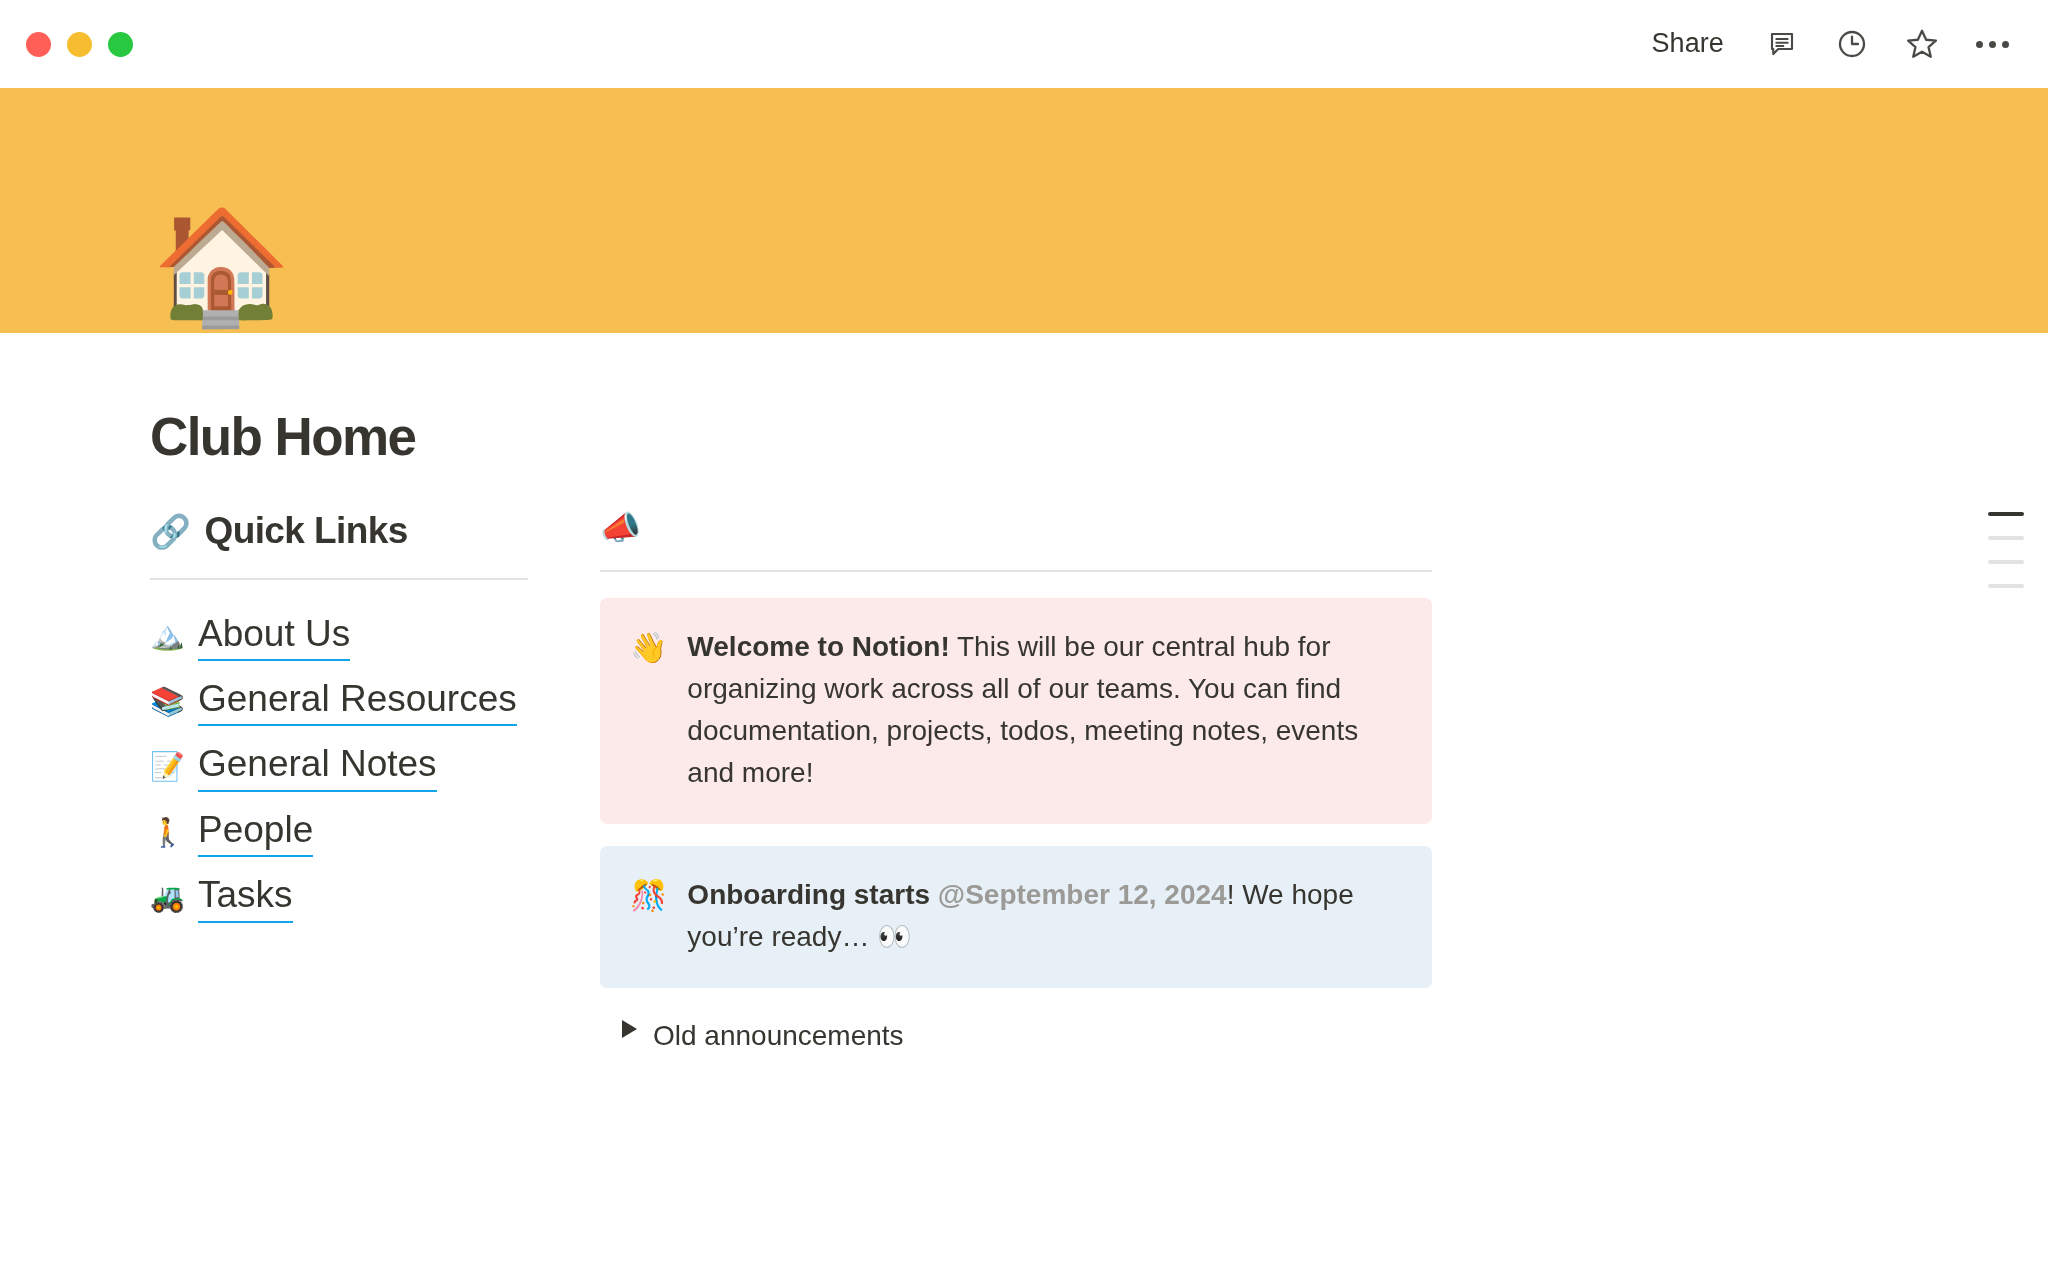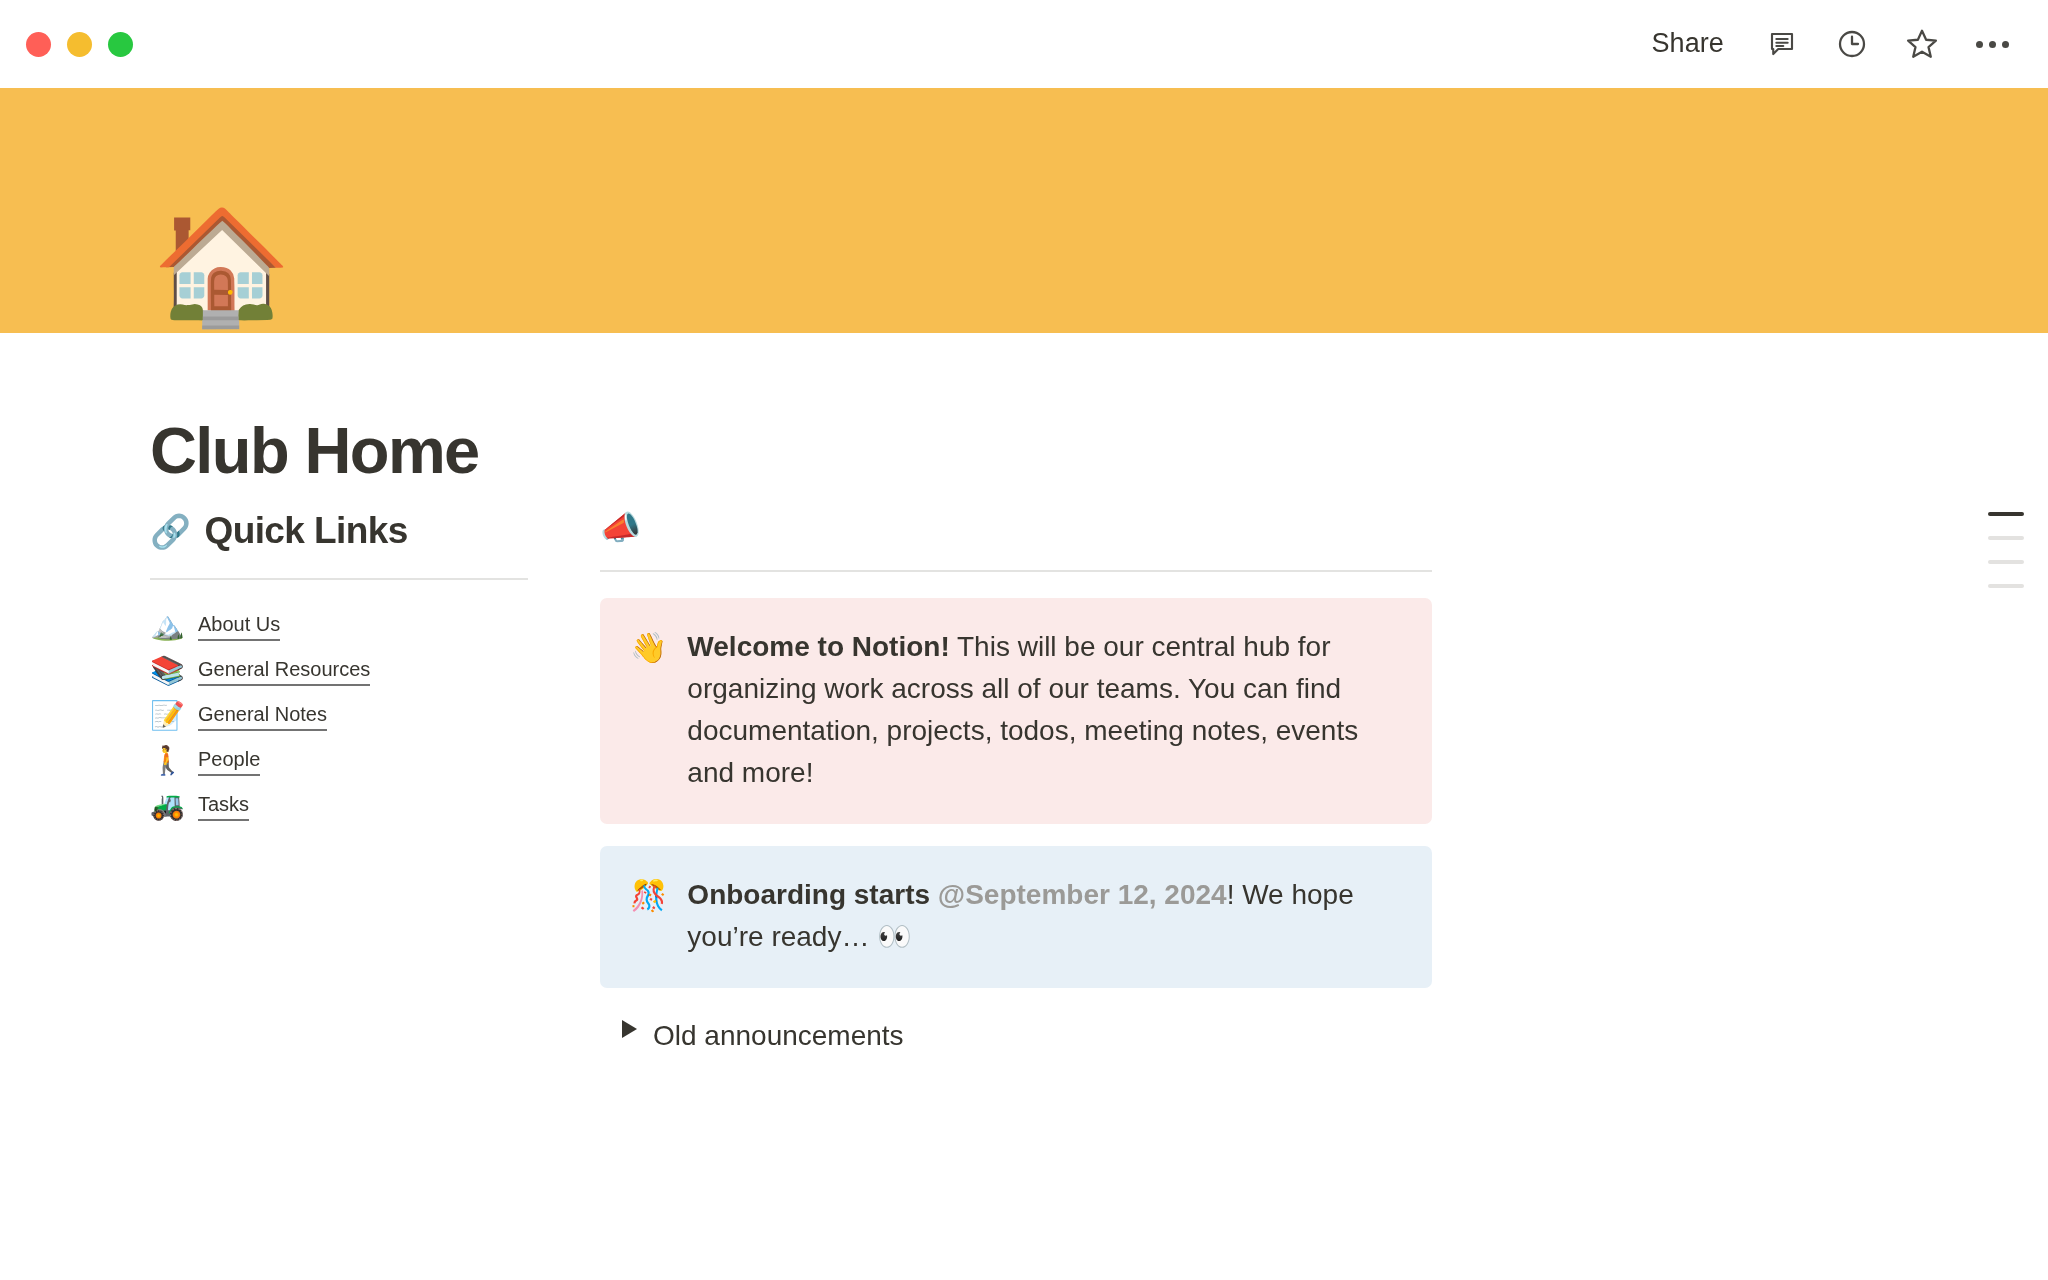--- a/index.html
+++ b/index.html
@@ -111,21 +111,21 @@
     font-size: 112px;
     line-height: 124px;
     z-index: 20;
     user-select: none;
   }
 
   .page-title {
     position: absolute;
     left: 150px;
     top: 40px;
-    font-size: 65px;
+    font-size: 53px;
     font-weight: bold;
     letter-spacing: -1.6px;
     color: #37352F;
     line-height: 1.05;
   }
 
   .columns {
     position: absolute;
     left: 150px;
     top: 178px;
@@ -168,23 +168,23 @@
     cursor: pointer;
   }
   .link-row .lemoji {
     font-size: 28px;
     width: 34px;
     text-align: center;
     line-height: 1;
     flex: none;
   }
   .link-row .ltext {
-    font-size: 20px;
-    color: #37352F;
-    border-bottom: 2px solid #737373;
+    font-size: 37px;
+    color: #37352F;
+    border-bottom: 2px solid #0ea5e9;
     padding-bottom: 3px;
     line-height: 1.2;
   }
 
   
   .callout {
     border-radius: 7px;
     padding: 28px 30px 30px 30px;
     display: flex;
     gap: 20px;

